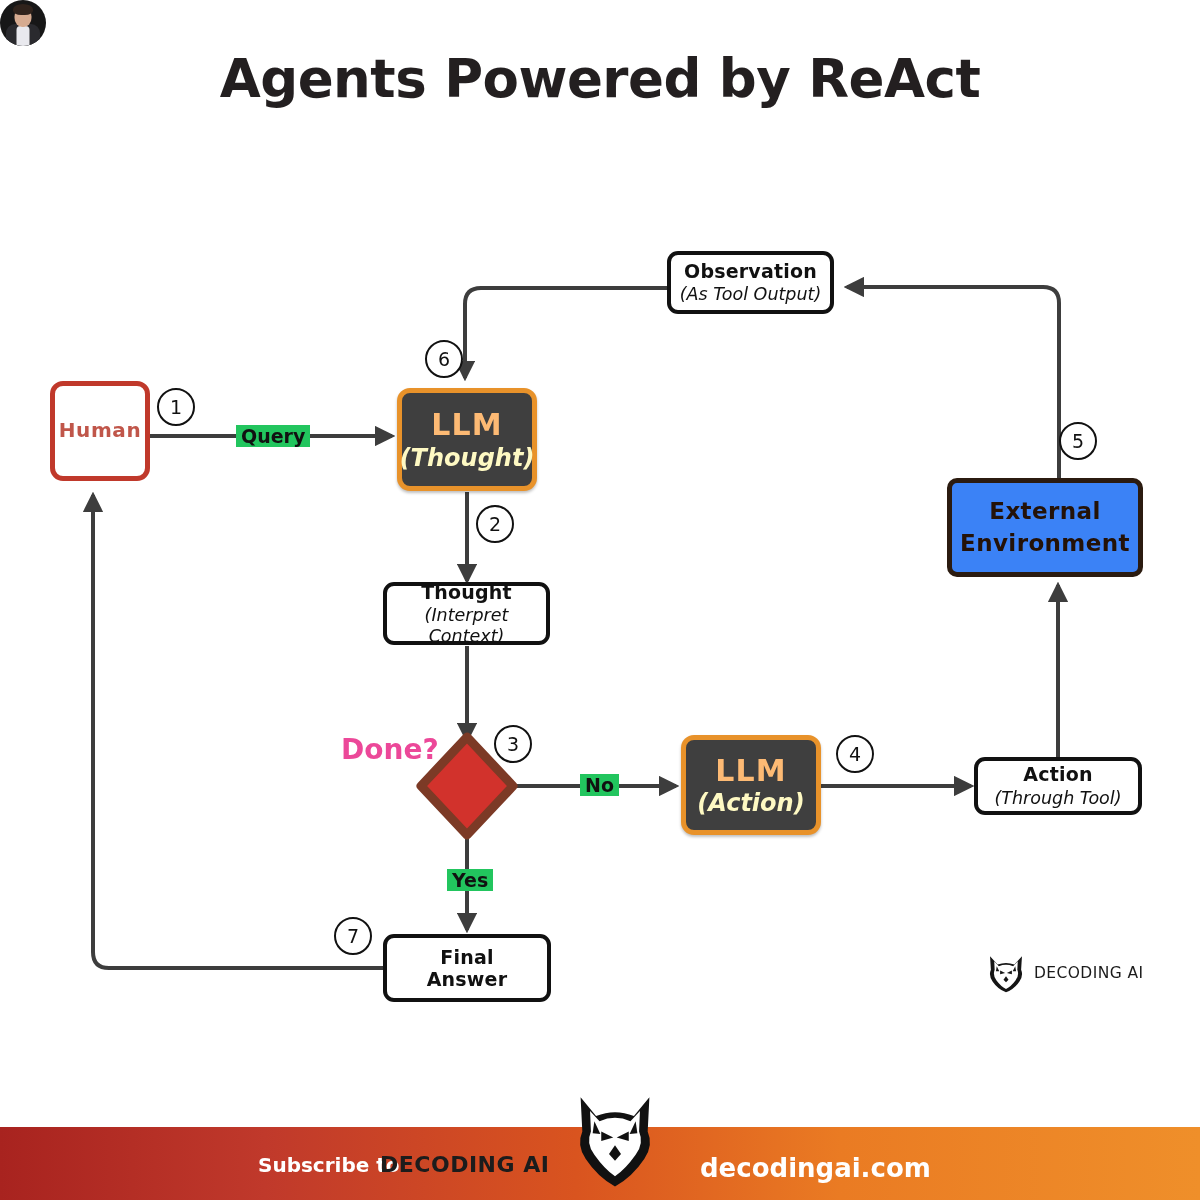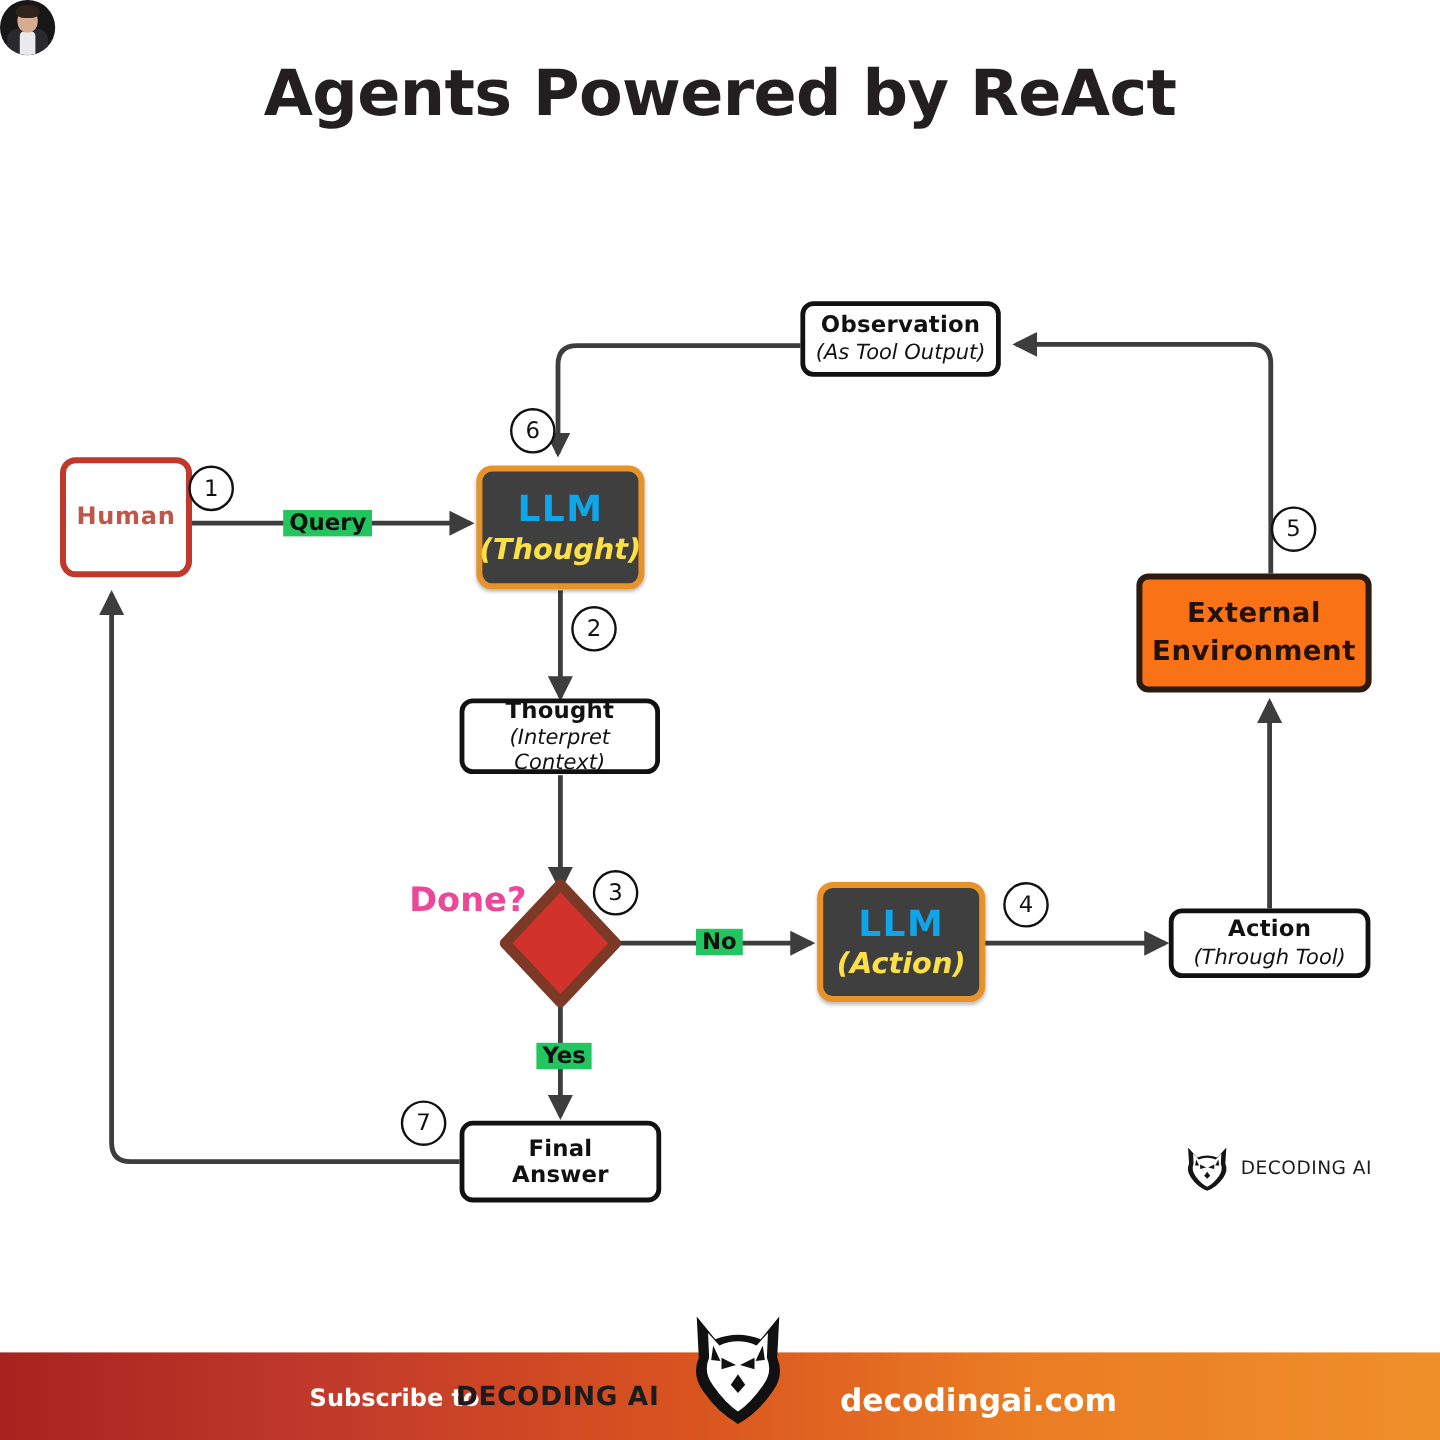--- a/index.html
+++ b/index.html
@@ -79,33 +79,33 @@
 
   .node-llm {
     background: #3f3f3f;
     border: 5px solid #e8922a;
     border-radius: 13px;
     box-shadow: 0 2px 3px rgba(0,0,0,.25);
   }
   .node-llm .t1 {
     font-weight: bold;
     font-size: 30px;
-    color: #0ea5e9;
+    color: #fdba74;
     letter-spacing: 1.2px;
   }
   .node-llm .t2 {
     font-weight: bold;
     font-style: italic;
     font-size: 24px;
-    color: #fde047;
+    color: #fef9c3;
     margin-top: 1px;
   }
 
   .node-env {
-    background: #f97316;
+    background: #3b82f6;
     border: 5px solid #2b1b10;
     border-radius: 10px;
   }
   .node-env .t1 {
     font-weight: bold;
     font-size: 23px;
     color: #241208;
     letter-spacing: 0.4px;
     line-height: 1.35;
   }
@@ -319,21 +319,21 @@
       <path d="M 467 833 L 467 930" marker-end="url(#arrow)"></path>
 
       <path d="M 383 968 L 109 968 Q 93 968 93 952 L 93 495" marker-end="url(#arrow)"></path>
     </g>
 
     <g>
       <polygon points="467,737 513,786 467,835 421,786" fill="#d2322c" stroke="#7c3a26" stroke-width="9" stroke-linejoin="round"></polygon>
     </g>
   </svg>
 
-  <div class="node node-human" style="left:50px; top:381px; width:110px; height:100px;">
+  <div class="node node-human" style="left:50px; top:381px; width:100px; height:100px;">
     <div class="t1">Human</div>
   </div>
   <div class="avatar">
     <span class="av-body"></span>
     <span class="av-shirt"></span>
     <span class="av-head"></span>
     <span class="av-hair"></span>
   </div>
 
   <div class="node node-llm" style="left:397px; top:388px; width:140px; height:103px;">

